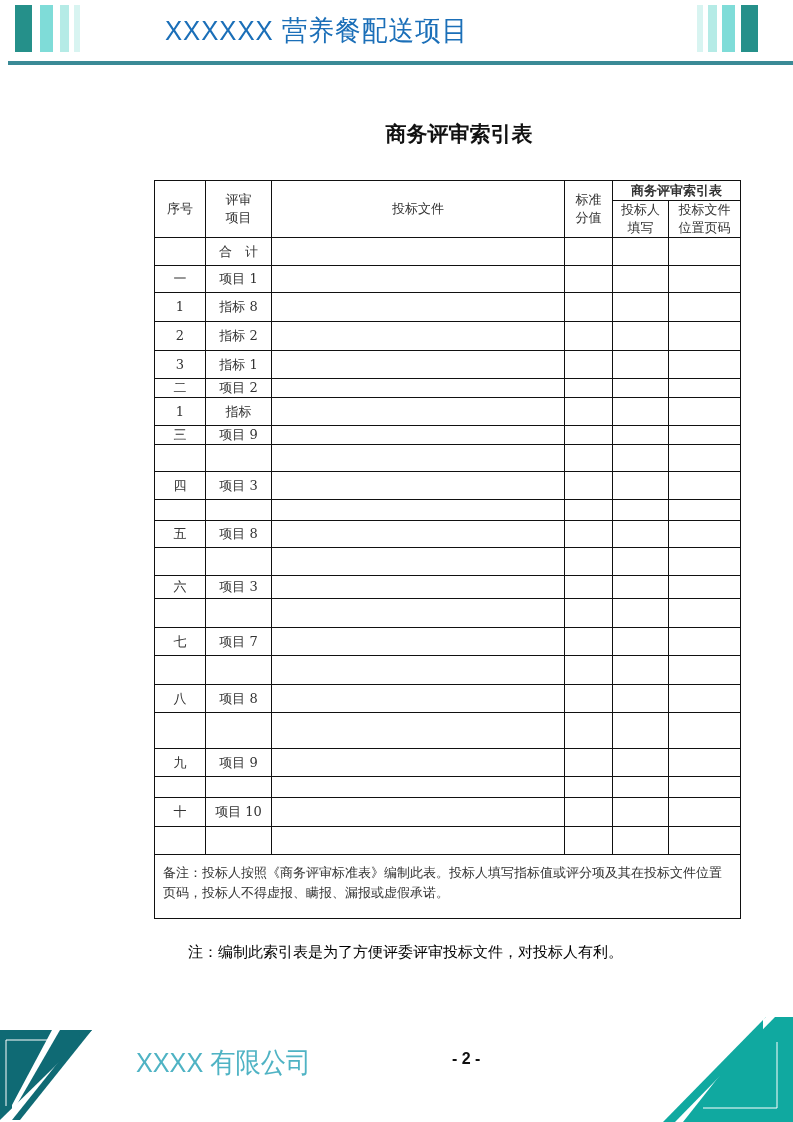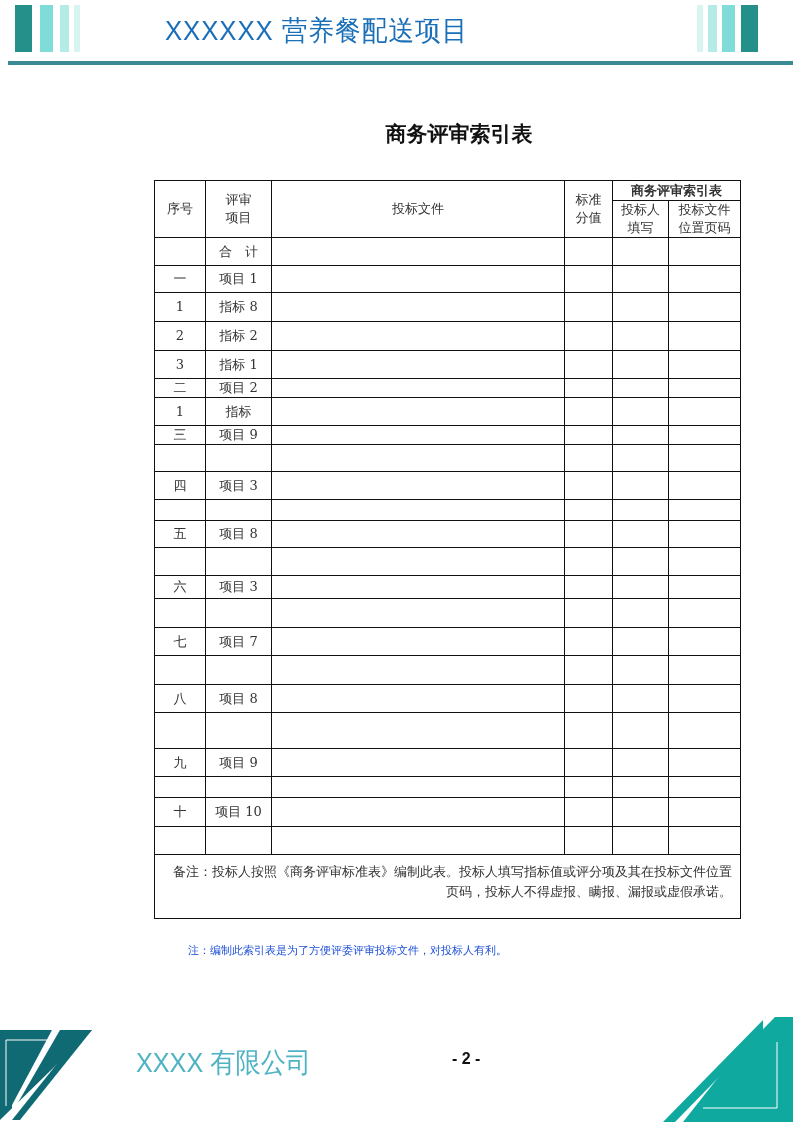--- a/index.html
+++ b/index.html
@@ -9,23 +9,23 @@
   .header-title { position:absolute; left:165px; top:12px; font-size:28px;
     color:#1b6fb8; font-family:"Liberation Sans","DejaVu Sans",sans-serif; letter-spacing:1px;
     transform:scaleX(0.92); transform-origin:left top; }
   .header-rule { position:absolute; left:8px; top:61px; width:785px; height:4px; background:#3a8a96; }
   .doc-title { position:absolute; left:0; width:918px; top:120px; text-align:center;
     font-size:21px; font-weight:bold; font-family:"DejaVu Sans",sans-serif; color:#111; }
   table.idx { position:absolute; left:154px; top:180px; width:586px; border-collapse:collapse;
     table-layout:fixed; font-size:13px; }
   table.idx td { border:1px solid #111; text-align:center; vertical-align:middle; padding:0;
     line-height:18px; color:#333; }
-  table.idx td.note { text-align:right; padding:6px 8px 14px 8px; font-size:13px; line-height:20px;font-family:Liberation Mono, monospace; }
+  table.idx td.note { text-align:left; padding:6px 8px 14px 8px; font-size:13px; line-height:20px; }
   .bold { font-weight:bold; font-family:"DejaVu Sans",sans-serif; color:#111; }
-  .red-note { position:absolute; left:188px; top:943px; font-size:11px; color:#1d4ed8; }
+  .red-note { position:absolute; left:188px; top:943px; font-size:15px; color:#000000; }
   .footer-company { position:absolute; left:136px; top:1044px; font-size:28px; color:#4fb3c4;
     font-family:"Liberation Sans","DejaVu Sans",sans-serif; transform:scaleX(0.9); transform-origin:left top; }
   .page-num { position:absolute; left:452px; top:1050px; font-size:16px; font-weight:bold;
     font-family:"Liberation Sans",sans-serif; color:#111; }
   svg { position:absolute; }
 </style>
 </head>
 <body>
 
 <div class="bar" style="left:15px;top:5px;width:17px;height:47px;background:#25908a;"></div>

